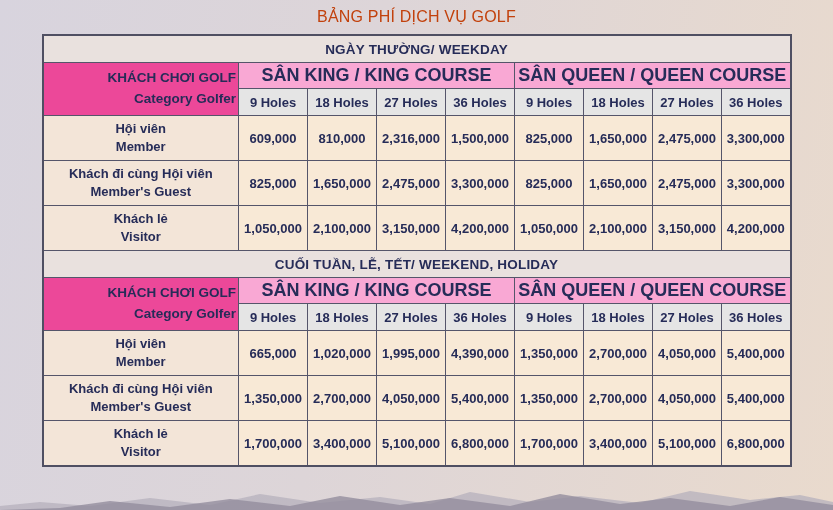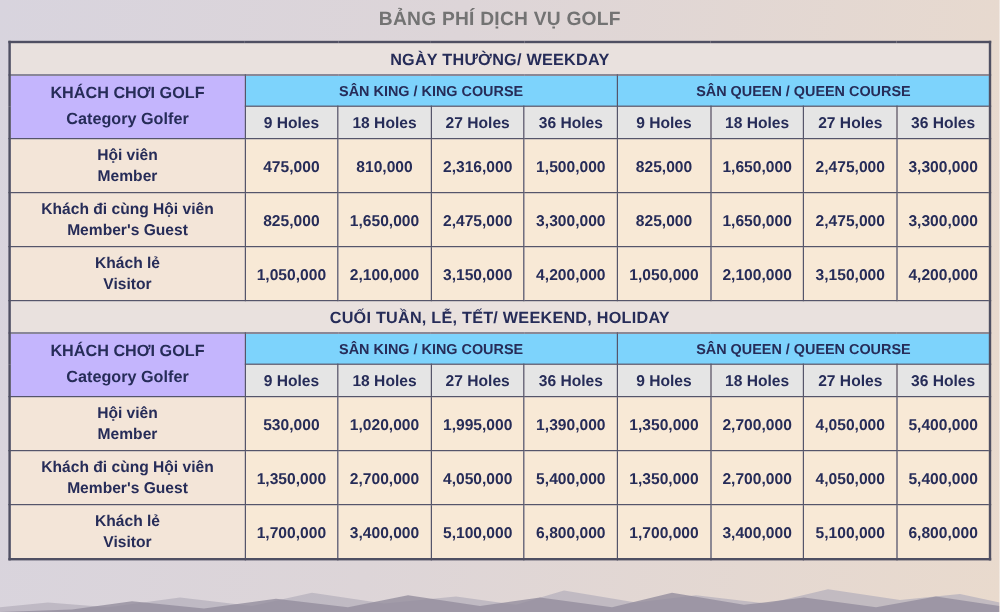--- a/index.html
+++ b/index.html
@@ -5,51 +5,51 @@
   html, body { margin: 0; padding: 0; }
   body {
     width: 833px; height: 510px;
     overflow: hidden;
     position: relative;
     font-family: "Liberation Sans", sans-serif;
     background: linear-gradient(100deg, #d8d4de 0%, #ddd5d8 42%, #e9dacd 100%);
   }
   .title-block { padding-top: 5px; text-align: center; }
   .title-line {
-    color: #737373;
-    font-weight: 700;
+    color: #c2410c;
+    font-weight: 400;
     font-size: 16px;
     line-height: 1.5;
     letter-spacing: 0.2px;
   }
   table.fee-table {
     border-collapse: collapse;
     margin: 5px auto 0 auto;
-    width: 819px;
+    width: 750px;
     table-layout: fixed;
     border: 2px solid #4f4f62;
     position: relative;
     z-index: 2;
   }
   td {
     border: 1.5px solid #55556a;
     color: #262c58;
     font-weight: 700;
     text-align: center;
     vertical-align: middle;
     background: #f8e9d6;
     font-size: 13px;
     padding: 0 2px;
     overflow: hidden;
     white-space: nowrap;
   }
   td.band     { background: #e9e1de; height: 26px; font-size: 13.5px; letter-spacing: 0.2px; }
-  td.cat      { background: #c4b5fd; }
+  td.cat      { background: #ec4899; text-align: right; }
   td.cat div  { line-height: 1.55; font-size: 13.5px; }
-  td.course   { background: #7dd3fc; height: 25px; font-size: 12px; }
+  td.course   { background: #f9a8d4; height: 25px; font-size: 18px; }
   tr.holes-row td { height: 26px; background: #e5e5e5; }
   tr.data-row td  { height: 44px; }
   td.label-cell { background: #f3e5d8; white-space: normal; margin-left: 40px; }
   td.label-cell div { line-height: 1.4; }
   .mountains {
     position: absolute;
     left: 0; bottom: 0;
     width: 833px; height: 34px;
     z-index: 1;
   }
@@ -94,21 +94,21 @@
       <td>9 Holes</td>
       <td>18 Holes</td>
       <td>27 Holes</td>
       <td>36 Holes</td>
     </tr>
     <tr class="data-row">
       <td class="label-cell">
         <div>Hội viên</div>
         <div>Member</div>
       </td>
-      <td>475,000</td>
+      <td>609,000</td>
       <td>810,000</td>
       <td>2,316,000</td>
       <td>1,500,000</td>
       <td>825,000</td>
       <td>1,650,000</td>
       <td>2,475,000</td>
       <td>3,300,000</td>
     </tr>
     <tr class="data-row">
       <td class="label-cell">
@@ -158,24 +158,24 @@
       <td>9 Holes</td>
       <td>18 Holes</td>
       <td>27 Holes</td>
       <td>36 Holes</td>
     </tr>
     <tr class="data-row">
       <td class="label-cell">
         <div>Hội viên</div>
         <div>Member</div>
       </td>
-      <td>530,000</td>
+      <td>665,000</td>
       <td>1,020,000</td>
       <td>1,995,000</td>
-      <td>1,390,000</td>
+      <td>4,390,000</td>
       <td>1,350,000</td>
       <td>2,700,000</td>
       <td>4,050,000</td>
       <td>5,400,000</td>
     </tr>
     <tr class="data-row">
       <td class="label-cell">
         <div>Khách đi cùng Hội viên</div>
         <div>Member's Guest</div>
       </td>

